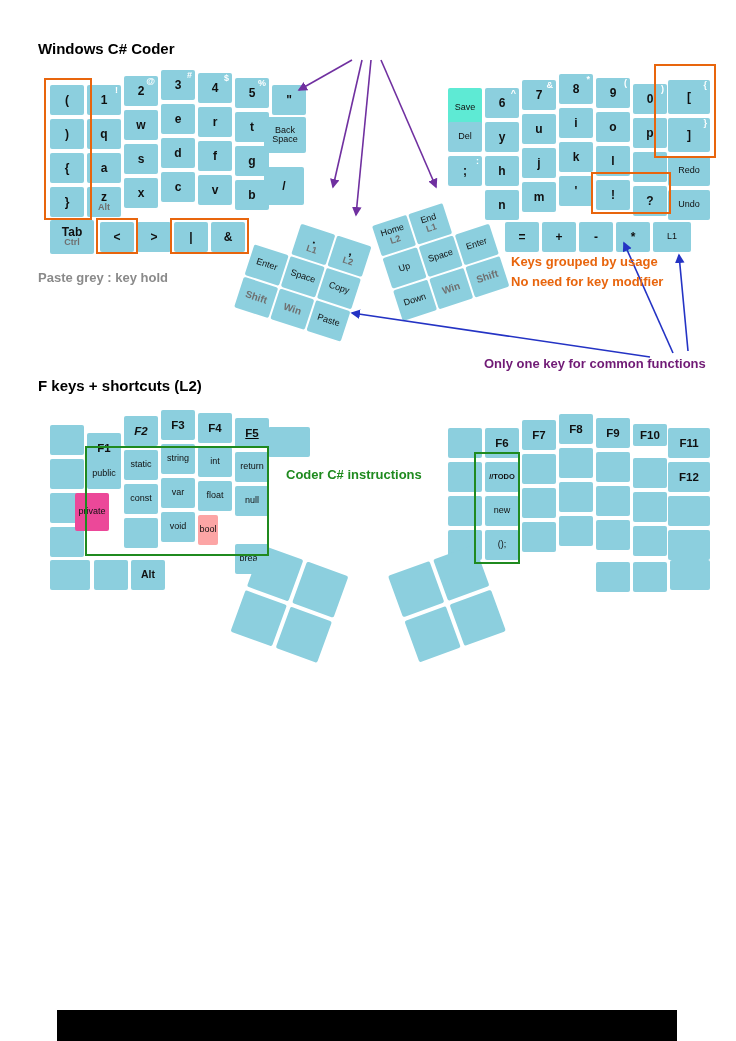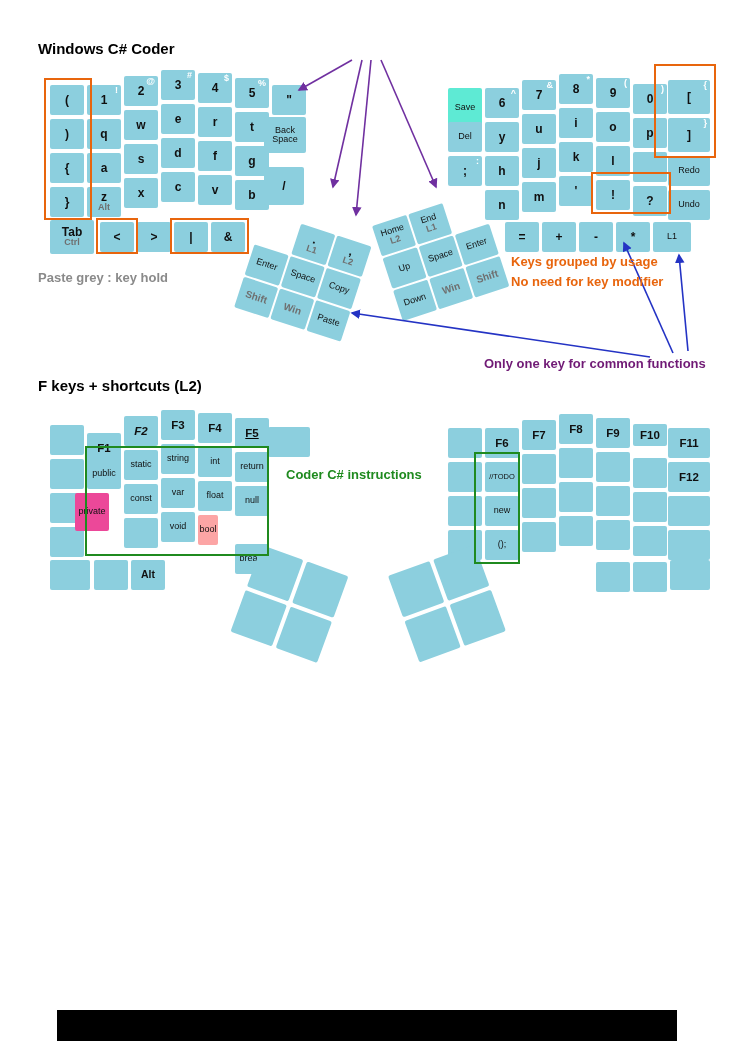--- a/index.html
+++ b/index.html
@@ -12,21 +12,21 @@
   #annotations-layer{z-index:5;}
   .title{position:absolute;font-weight:bold;font-size:15px;color:#000;z-index:5;white-space:nowrap;}
   .title.main{left:38px;top:40px;}
   .title.section2{left:38px;top:377px;}
   .key{position:absolute;border-radius:2px;display:flex;flex-direction:column;
        align-items:center;justify-content:center;box-sizing:border-box;}
   .key .main{font-size:12px;font-weight:bold;color:#101010;line-height:1.05;text-align:center;}
   .key.word .main{font-size:9px;font-weight:normal;}
   .key.word-bold .main{font-size:10.5px;font-weight:bold;}
   .key.fkey .main{font-size:11.5px;font-weight:bold;}
-  .key.tiny .main{font-size:7.5px;font-weight:normal;}
+  .key.tiny .main{font-size:7.5px;font-weight:bold;}
   .key.grey .main{font-size:10px;font-weight:bold;color:#6f6f6f;}
   .key .sub{position:absolute;top:0;right:3px;font-size:9px;font-weight:bold;color:#ffffff;line-height:1.2;}
   .key .hold{font-size:9px;font-weight:bold;color:#6f6f6f;line-height:1.1;}
   .cluster{position:absolute;transform-origin:0 0;}
   .box{position:absolute;border:2px solid;box-sizing:border-box;}
   .annotation{position:absolute;font-size:13px;white-space:nowrap;}
   .black-bar{position:absolute;left:57px;top:1010px;width:620px;height:31px;background:#000;z-index:2;}
 </style>
 </head>
 <body>

